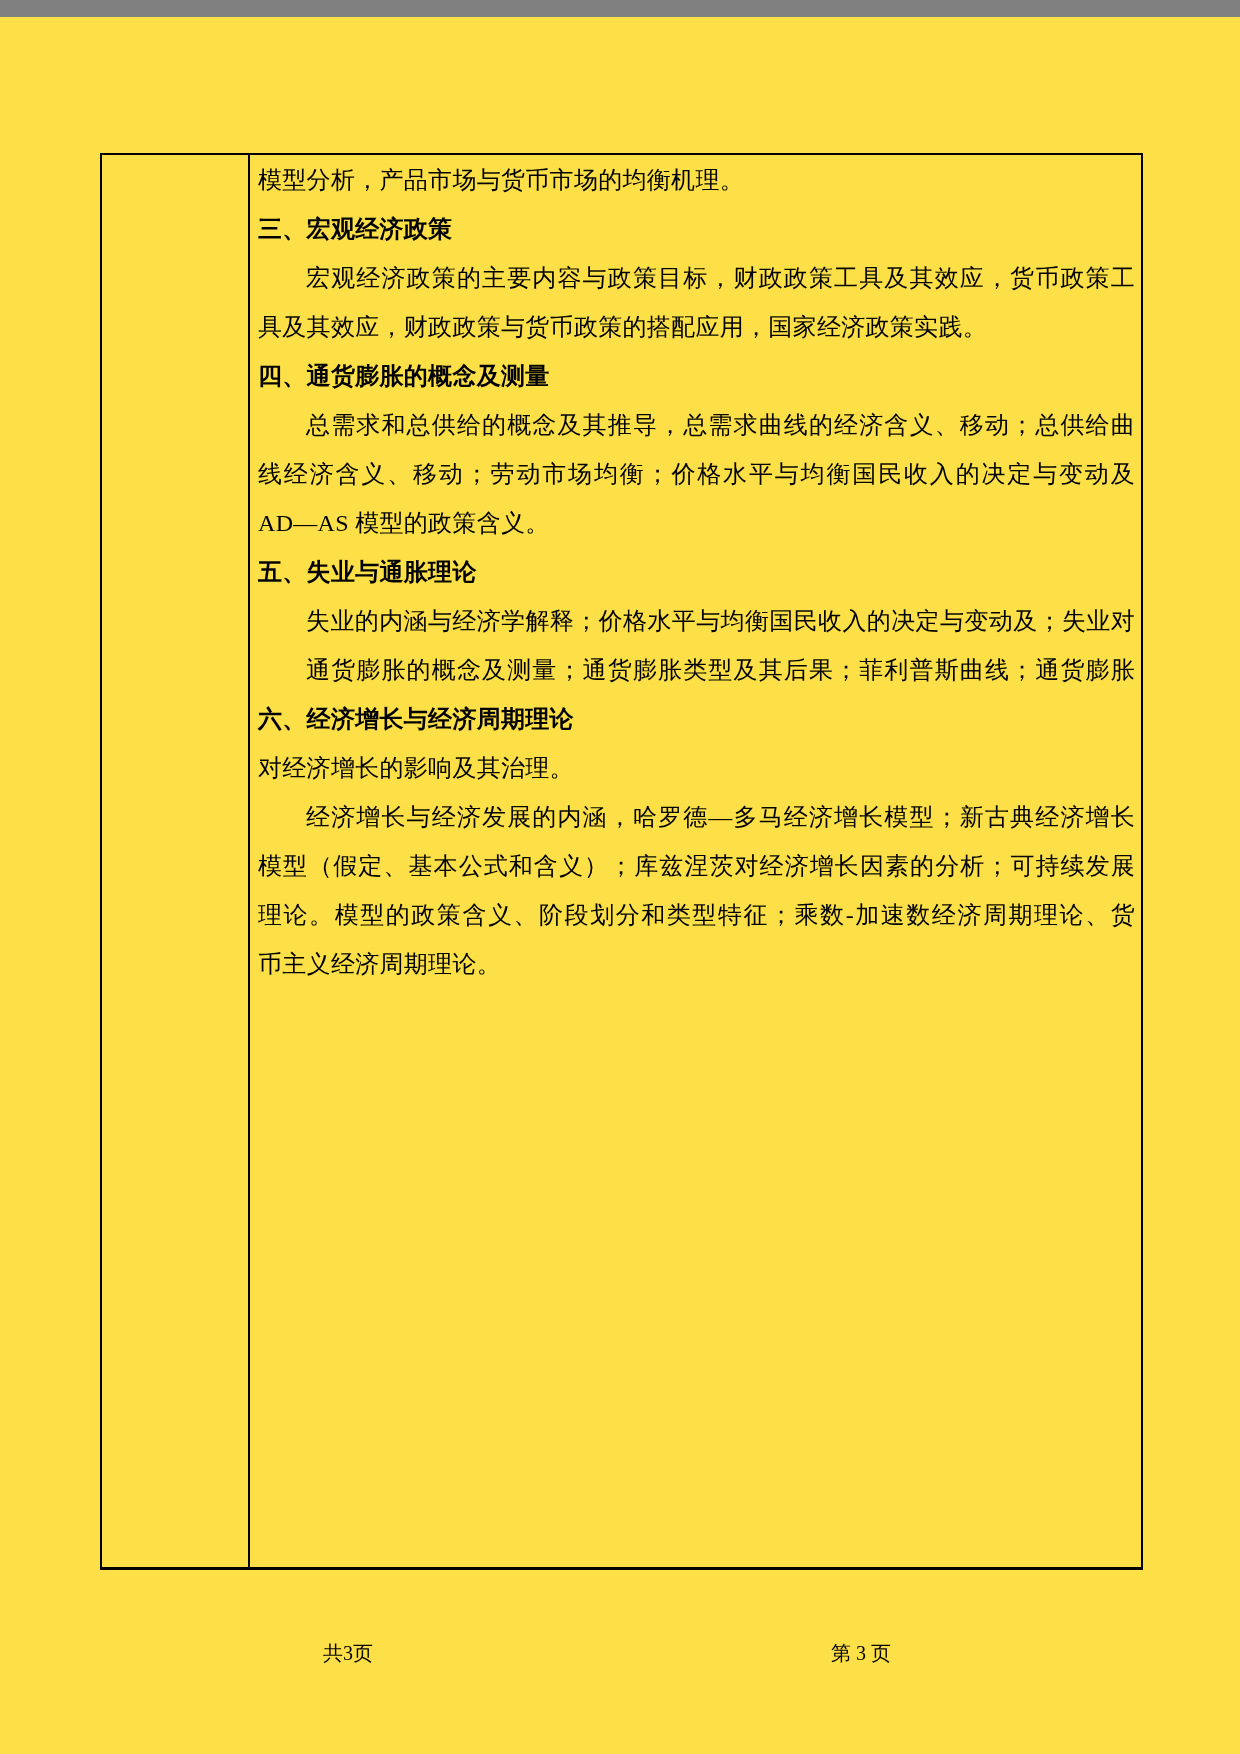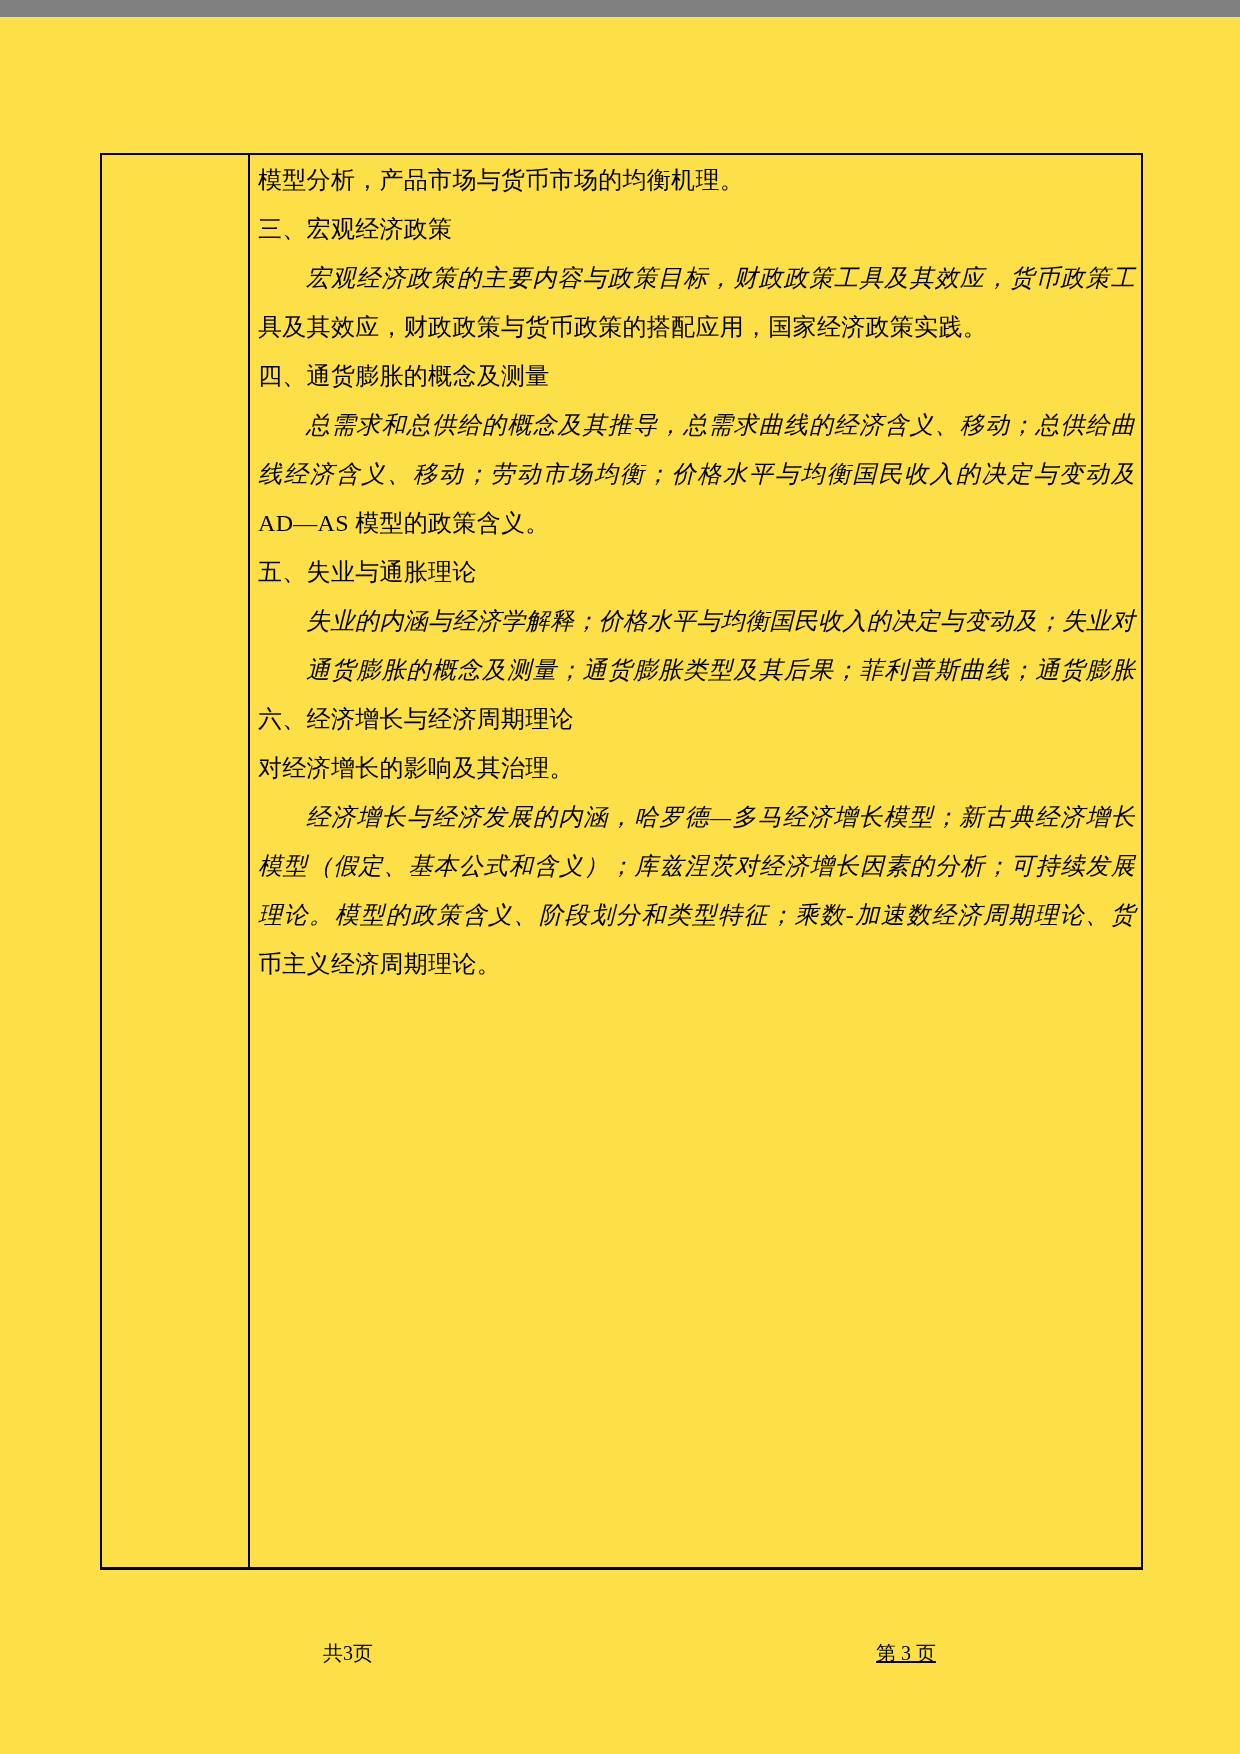--- a/index.html
+++ b/index.html
@@ -42,49 +42,47 @@
     overflow: hidden;
   }
   .line {
     font-size: 24px;
     line-height: 49px;
     height: 49px;
     white-space: normal;
     letter-spacing: 0.3px;
   }
   .line.heading {
-    font-weight: 400;
+    font-weight: 700;
   }
   .line.indent {
     text-indent: 2em;
   }
   .line.full {
     text-align: justify;
     text-align-last: justify;
-    font-style: italic;
   }
   .footer {
     position: absolute;
     left: 0;
     top: 1622px;
     width: 100%;
     height: 30px;
     font-size: 20px;
     line-height: 28px;
   }
   .footer-total {
     position: absolute;
     left: 323px;
     top: 0;
   }
   .footer-page {
     position: absolute;
-    left: 876px;
+    left: 831px;
     top: 0;
-    text-decoration: underline;
   }
 </style>
 </head>
 <body>
 
 <div class="page">
 
   <div class="doc-table">
     <div class="label-cell"></div>
     <div class="content-cell">

